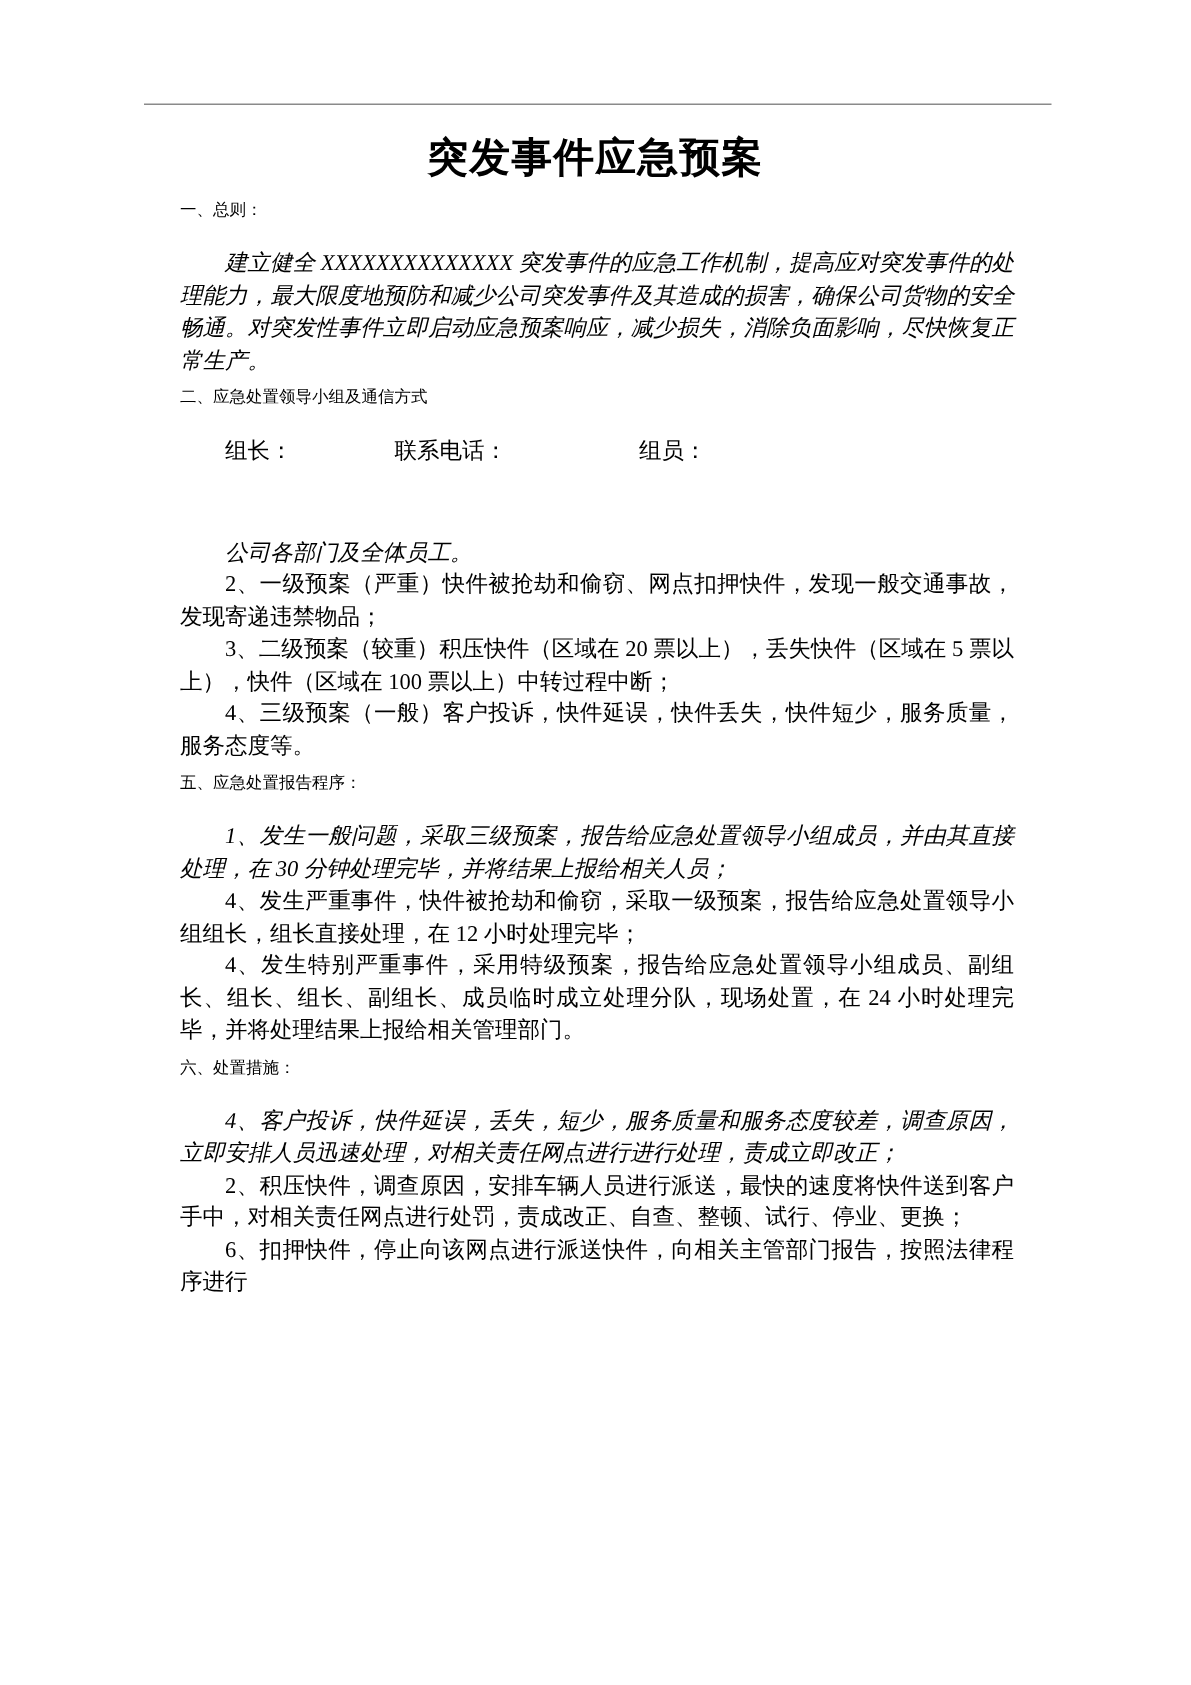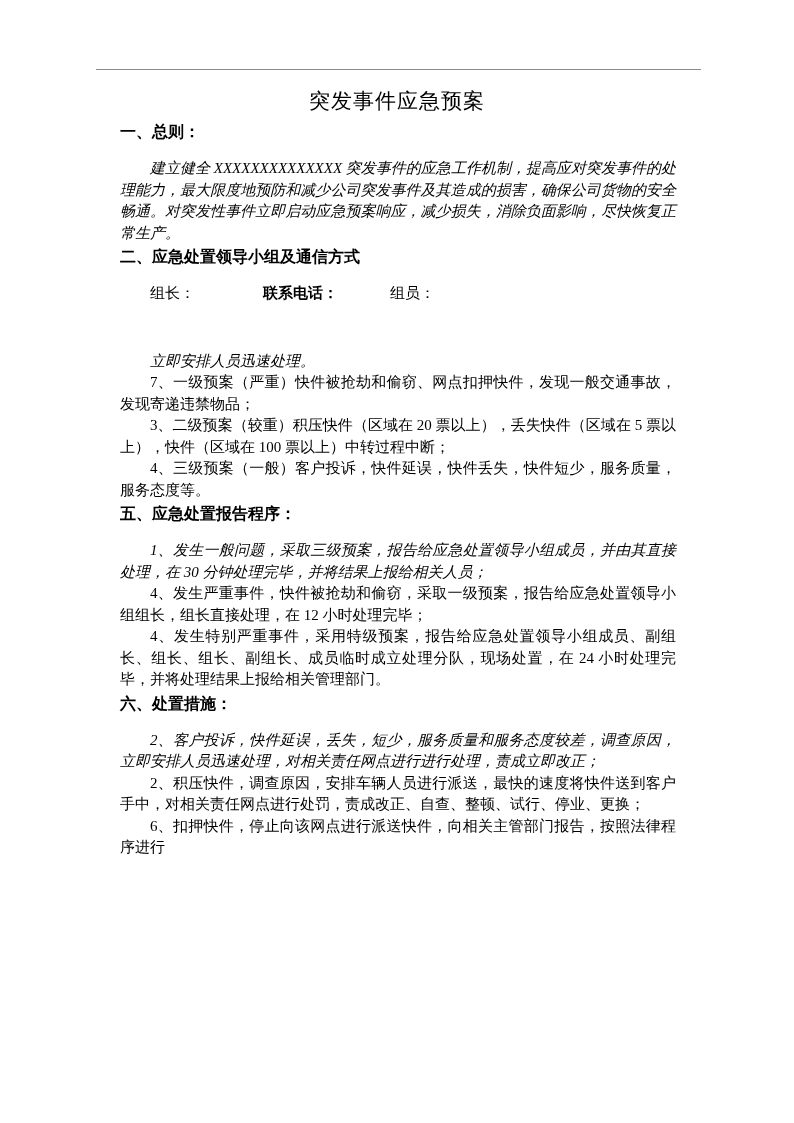--- a/index.html
+++ b/index.html
@@ -14,32 +14,32 @@
     font-family: "Liberation Serif", "DejaVu Serif", serif;
     font-size: 15px;
     overflow: hidden;
   }
   .header-rule {
     border-bottom: 1px solid #8a8a8a;
     margin: 69px 93px 0 96px;
     height: 0;
   }
   .doc-title {
-    font-size: 21px;
-    font-weight: 400;
+    font-size: 27px;
+    font-weight: 700;
     text-align: center;
     margin: 17px 0 6px 0;
     letter-spacing: 1px;
   }
   .content {
     padding: 0 118px 0 120px;
   }
   .sec-heading {
-    font-size: 16px;
-    font-weight: 700;
+    font-size: 11px;
+    font-weight: 400;
     line-height: 22px;
     margin: 2px 0;
   }
   .para {
     margin: 0;
     line-height: 21.5px;
     text-align: justify;
     text-indent: 2em;
   }
   .para.lead {
@@ -48,21 +48,21 @@
   }
   .fields-row {
     margin: 15px 0 46px 0;
     padding-left: 30px;
     line-height: 21.5px;
   }
   .fields-row .field-label {
     display: inline-block;
   }
   .fields-row .field-leader   { margin-right: 68px; text-align: right; }
-  .fields-row .field-phone    { margin-right: 52px; font-weight: bold; }
+  .fields-row .field-phone    { margin-right: 88px; }
 </style>
 </head>
 <body>
 
 <div class="header-rule"></div>
 
 <h1 class="doc-title">突发事件应急预案</h1>
 
 <div class="content">
 
@@ -72,36 +72,36 @@
   </div>
 
   <div>
     <div class="sec-heading">二、应急处置领导小组及通信方式</div>
     <div class="fields-row">
       <span class="field-label field-leader">组长：</span><span class="field-label field-phone">联系电话：</span><span class="field-label field-members">组员：</span>
     </div>
   </div>
 
   <div>
-    <p class="para lead">立即安排人员迅速处理。</p>
+    <p class="para lead">公司各部门及全体员工。</p>
   </div>
 
   <div>
-    <p class="para">7、一级预案（严重）快件被抢劫和偷窃、网点扣押快件，发现一般交通事故，发现寄递违禁物品；</p>
+    <p class="para">2、一级预案（严重）快件被抢劫和偷窃、网点扣押快件，发现一般交通事故，发现寄递违禁物品；</p>
     <p class="para">3、二级预案（较重）积压快件（区域在 20 票以上），丢失快件（区域在 5 票以上），快件（区域在 100 票以上）中转过程中断；</p>
     <p class="para">4、三级预案（一般）客户投诉，快件延误，快件丢失，快件短少，服务质量，服务态度等。</p>
   </div>
 
   <div>
     <div class="sec-heading">五、应急处置报告程序：</div>
     <p class="para lead">1、发生一般问题，采取三级预案，报告给应急处置领导小组成员，并由其直接处理，在 30 分钟处理完毕，并将结果上报给相关人员；</p>
     <p class="para">4、发生严重事件，快件被抢劫和偷窃，采取一级预案，报告给应急处置领导小组组长，组长直接处理，在 12 小时处理完毕；</p>
     <p class="para">4、发生特别严重事件，采用特级预案，报告给应急处置领导小组成员、副组长、组长、组长、副组长、成员临时成立处理分队，现场处置，在 24 小时处理完毕，并将处理结果上报给相关管理部门。</p>
   </div>
 
   <div>
     <div class="sec-heading">六、处置措施：</div>
-    <p class="para lead">2、客户投诉，快件延误，丢失，短少，服务质量和服务态度较差，调查原因，立即安排人员迅速处理，对相关责任网点进行进行处理，责成立即改正；</p>
+    <p class="para lead">4、客户投诉，快件延误，丢失，短少，服务质量和服务态度较差，调查原因，立即安排人员迅速处理，对相关责任网点进行进行处理，责成立即改正；</p>
     <p class="para">2、积压快件，调查原因，安排车辆人员进行派送，最快的速度将快件送到客户手中，对相关责任网点进行处罚，责成改正、自查、整顿、试行、停业、更换；</p>
     <p class="para">6、扣押快件，停止向该网点进行派送快件，向相关主管部门报告，按照法律程序进行</p>
   </div>
 
 </div>
 
 </body></html>

